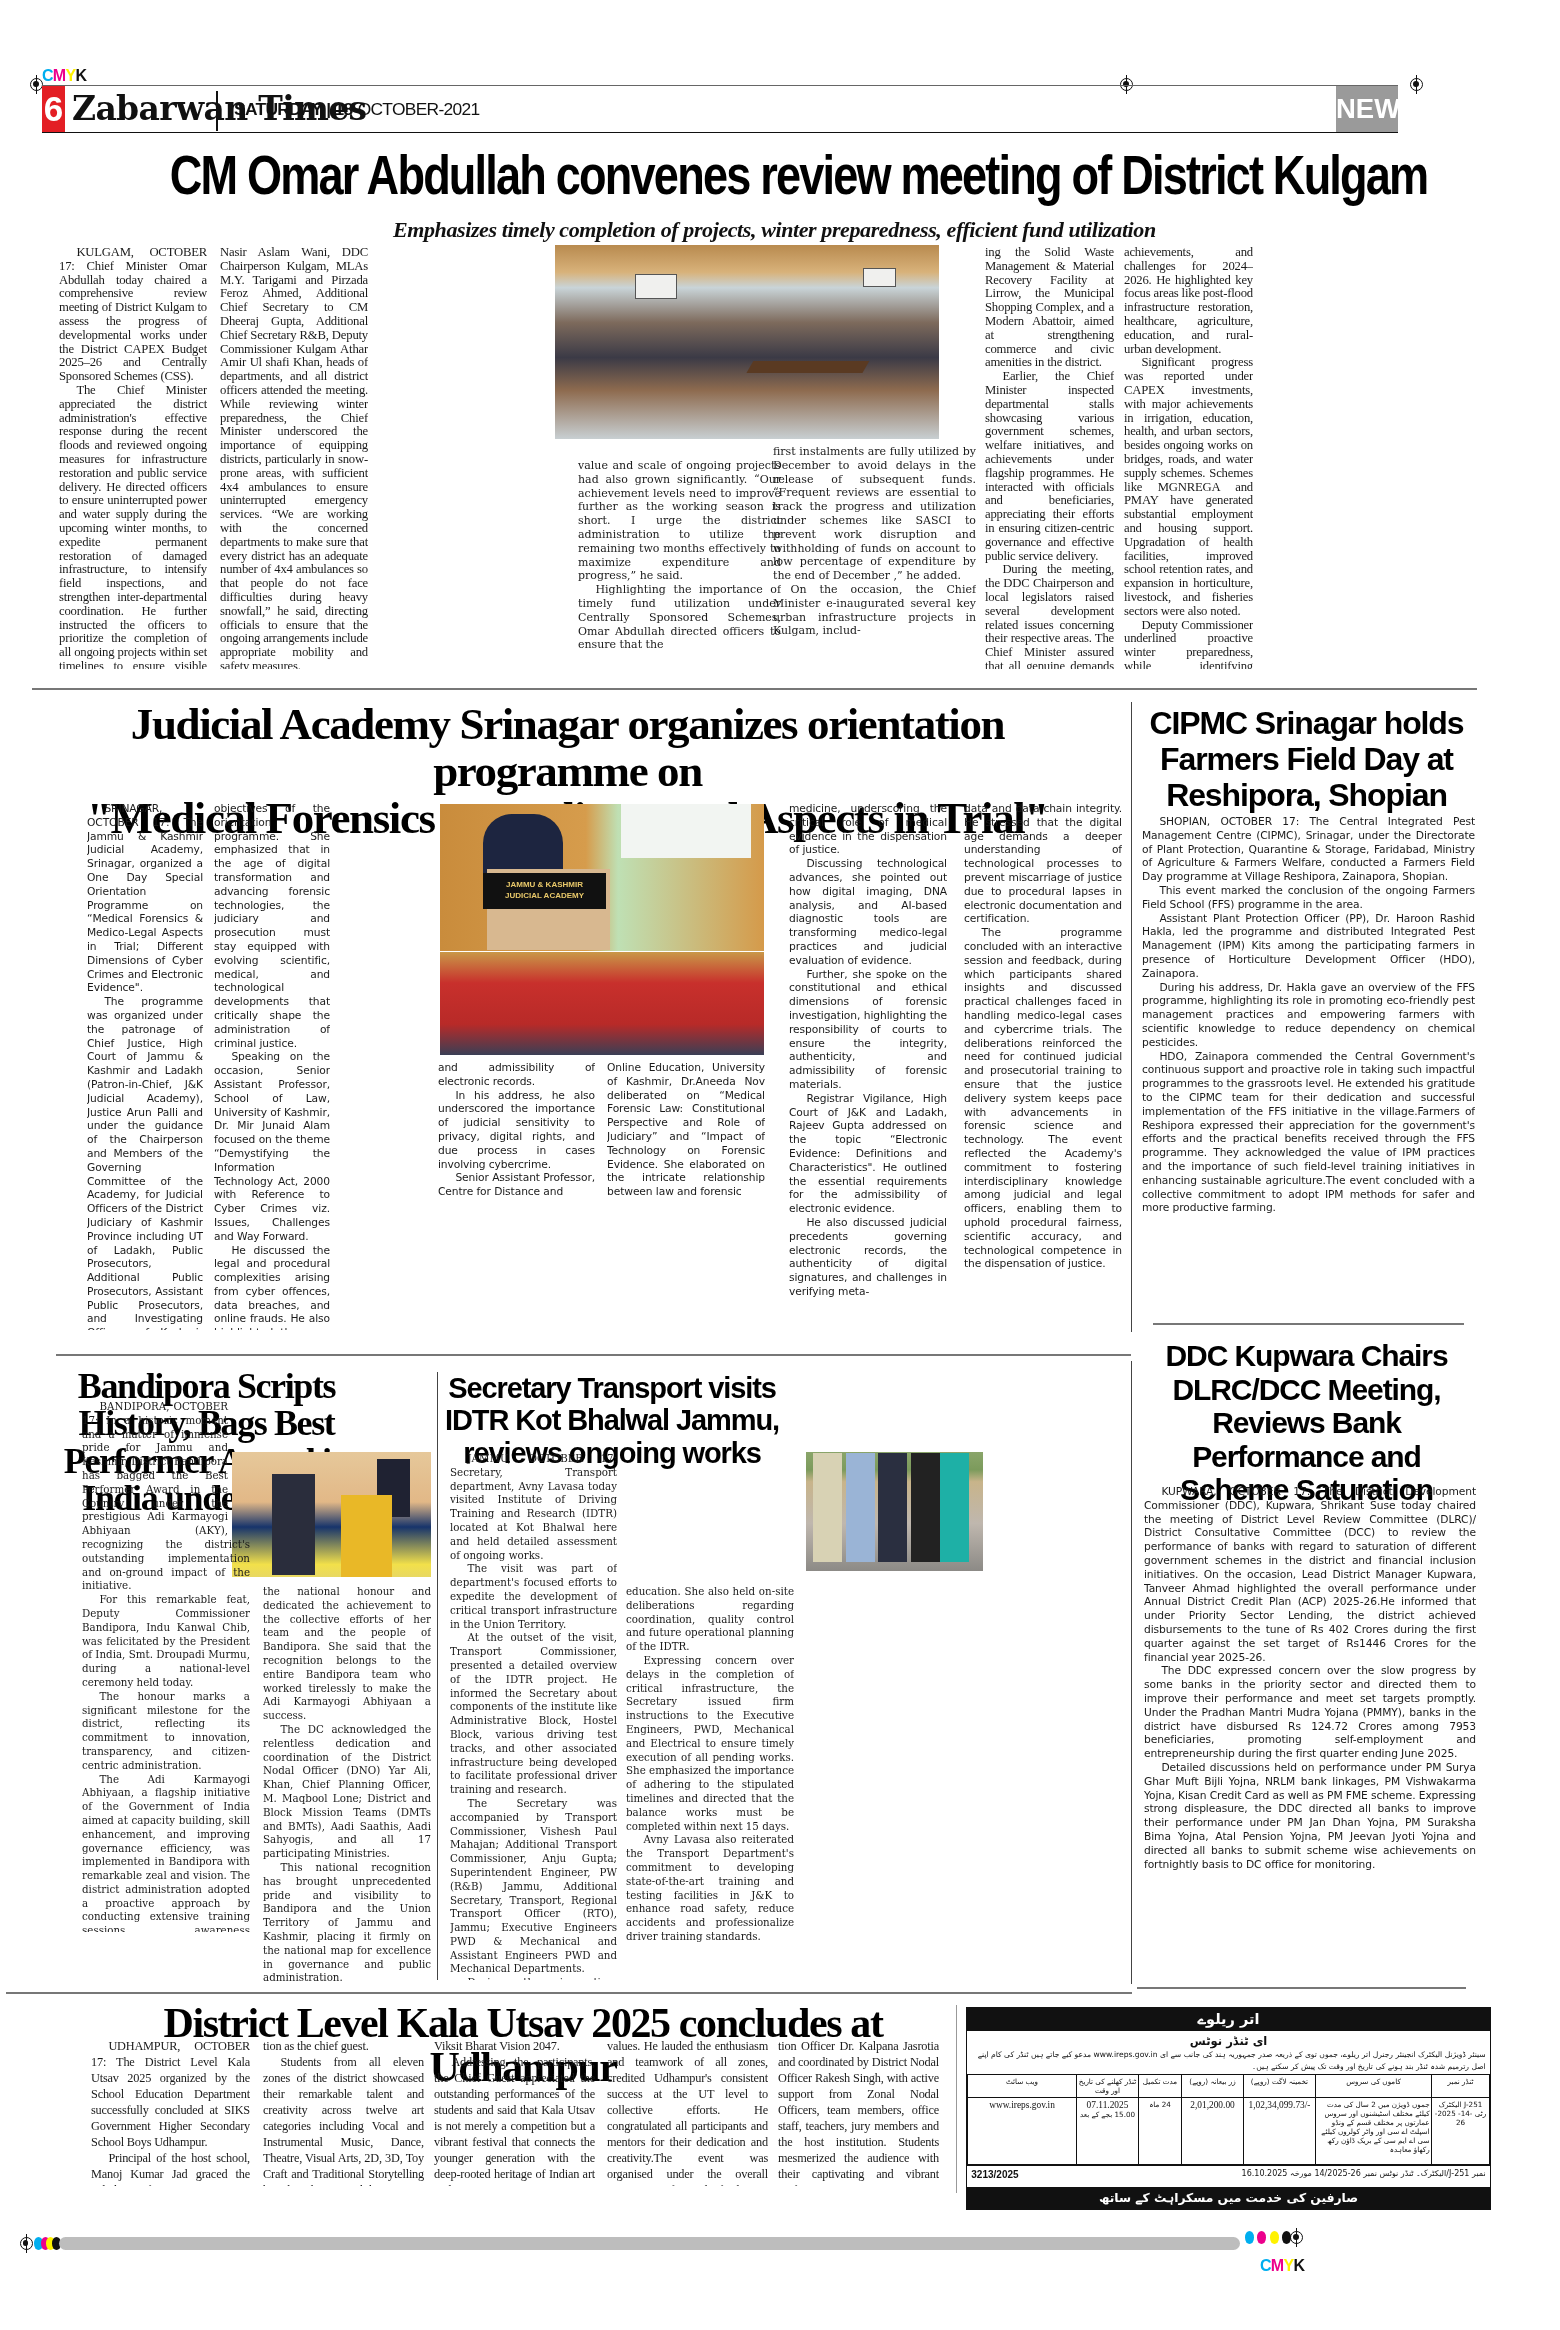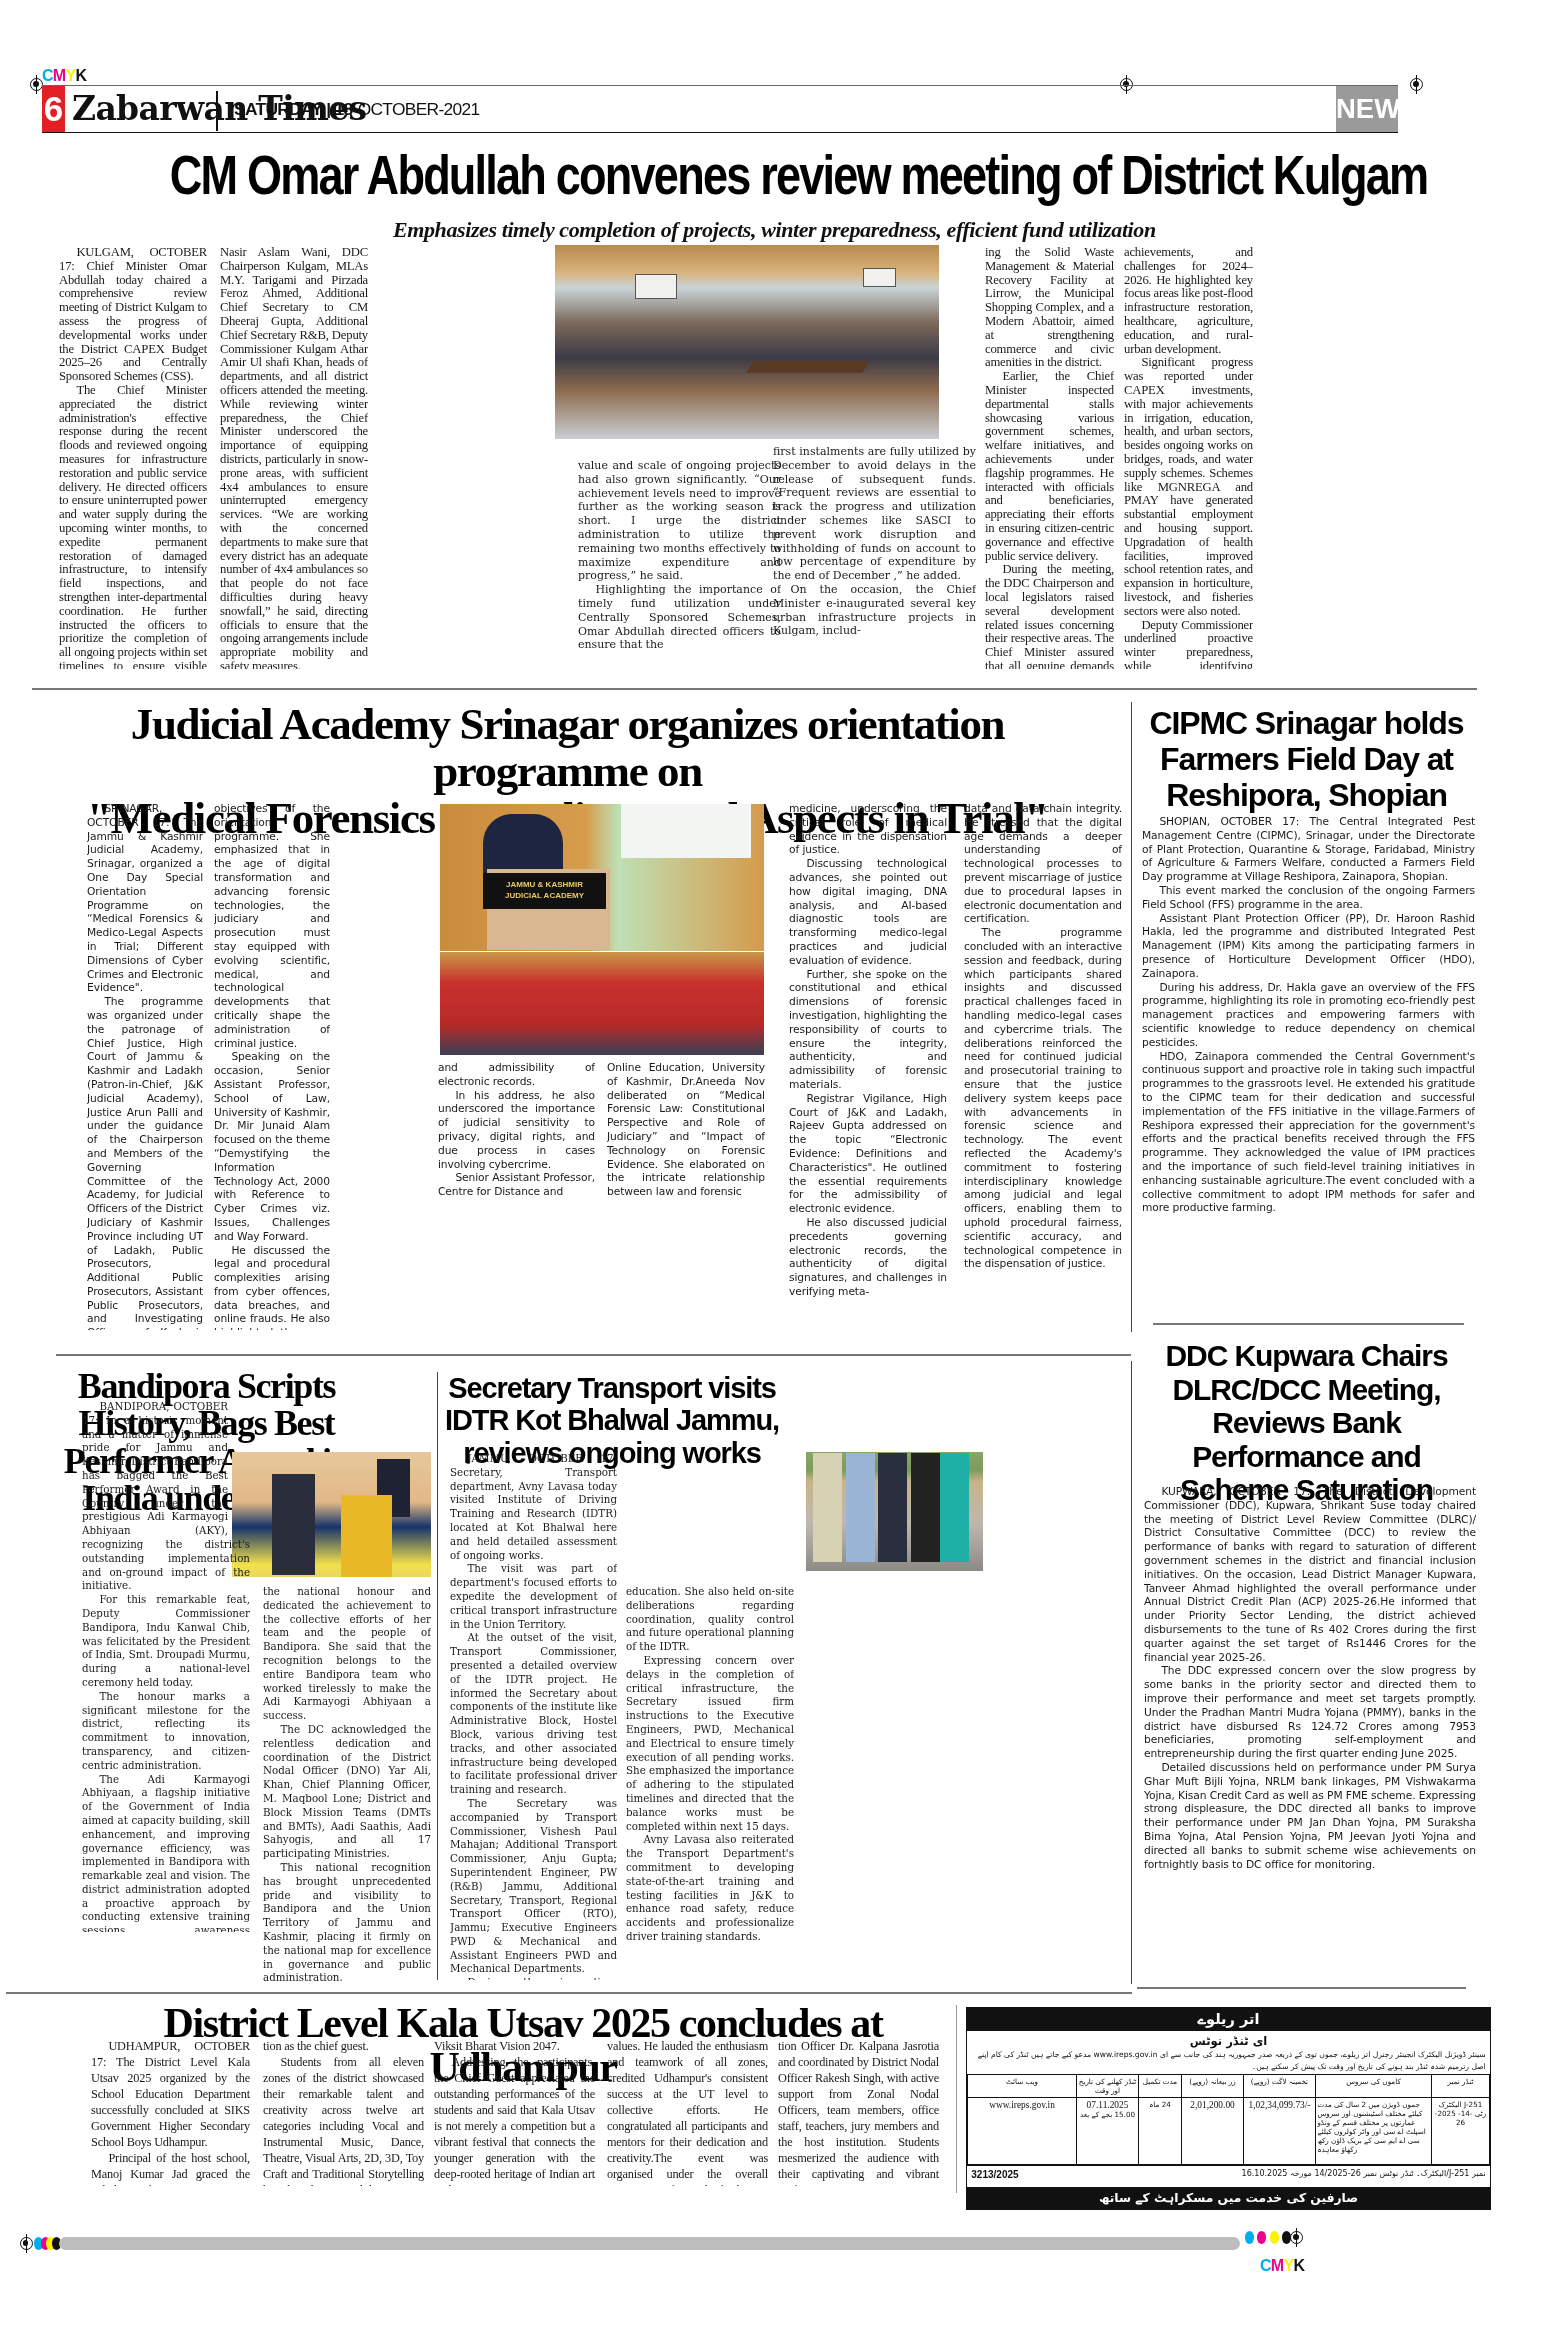--- a/index.html
+++ b/index.html
@@ -284,21 +284,21 @@
       <th style="width:58px">ٹنڈر نمبر</th>
       <th style="width:116px">کاموں کی سروس</th>
       <th style="width:72px">تخمینہ لاگت (روپے)</th>
       <th style="width:62px">زر بیعانہ (روپے)</th>
       <th style="width:43px">مدت تکمیل</th>
       <th style="width:62px">ٹنڈر کھلنے کی تاریخ اور وقت</th>
       <th>ویب سائٹ</th>
     </tr>
     <tr style="height:67px;">
       <td>251-J الیکٹرک رٹی -14- 2025-26</td>
-      <td style="text-align:left">جموں ڈویژن میں 2 سال کی مدت کیلئے مختلف اسٹیشنوں اور سروس عمارتوں پر مختلف قسم کے ونڈو اسپلٹ اے سی اور واٹر کولروں کیلئے سی اے ایم سی کے بریک ڈاؤن رکھ رکھاؤ معاہدہ</td>
+      <td style="text-align:right">جموں ڈویژن میں 2 سال کی مدت کیلئے مختلف اسٹیشنوں اور سروس عمارتوں پر مختلف قسم کے ونڈو اسپلٹ اے سی اور واٹر کولروں کیلئے سی اے ایم سی کے بریک ڈاؤن رکھ رکھاؤ معاہدہ</td>
       <td class="ltr">1,02,34,099.73/-</td>
       <td class="ltr">2,01,200.00</td>
       <td>24 ماہ</td>
       <td>
         <div class="ltr" style="direction:ltr;font-family:'Liberation Serif',serif;font-size:9.4px;">07.11.2025</div>
         <div>15.00 بجے کے بعد</div>
       </td>
       <td class="ltr">www.ireps.gov.in</td>
     </tr>
   </tbody>

